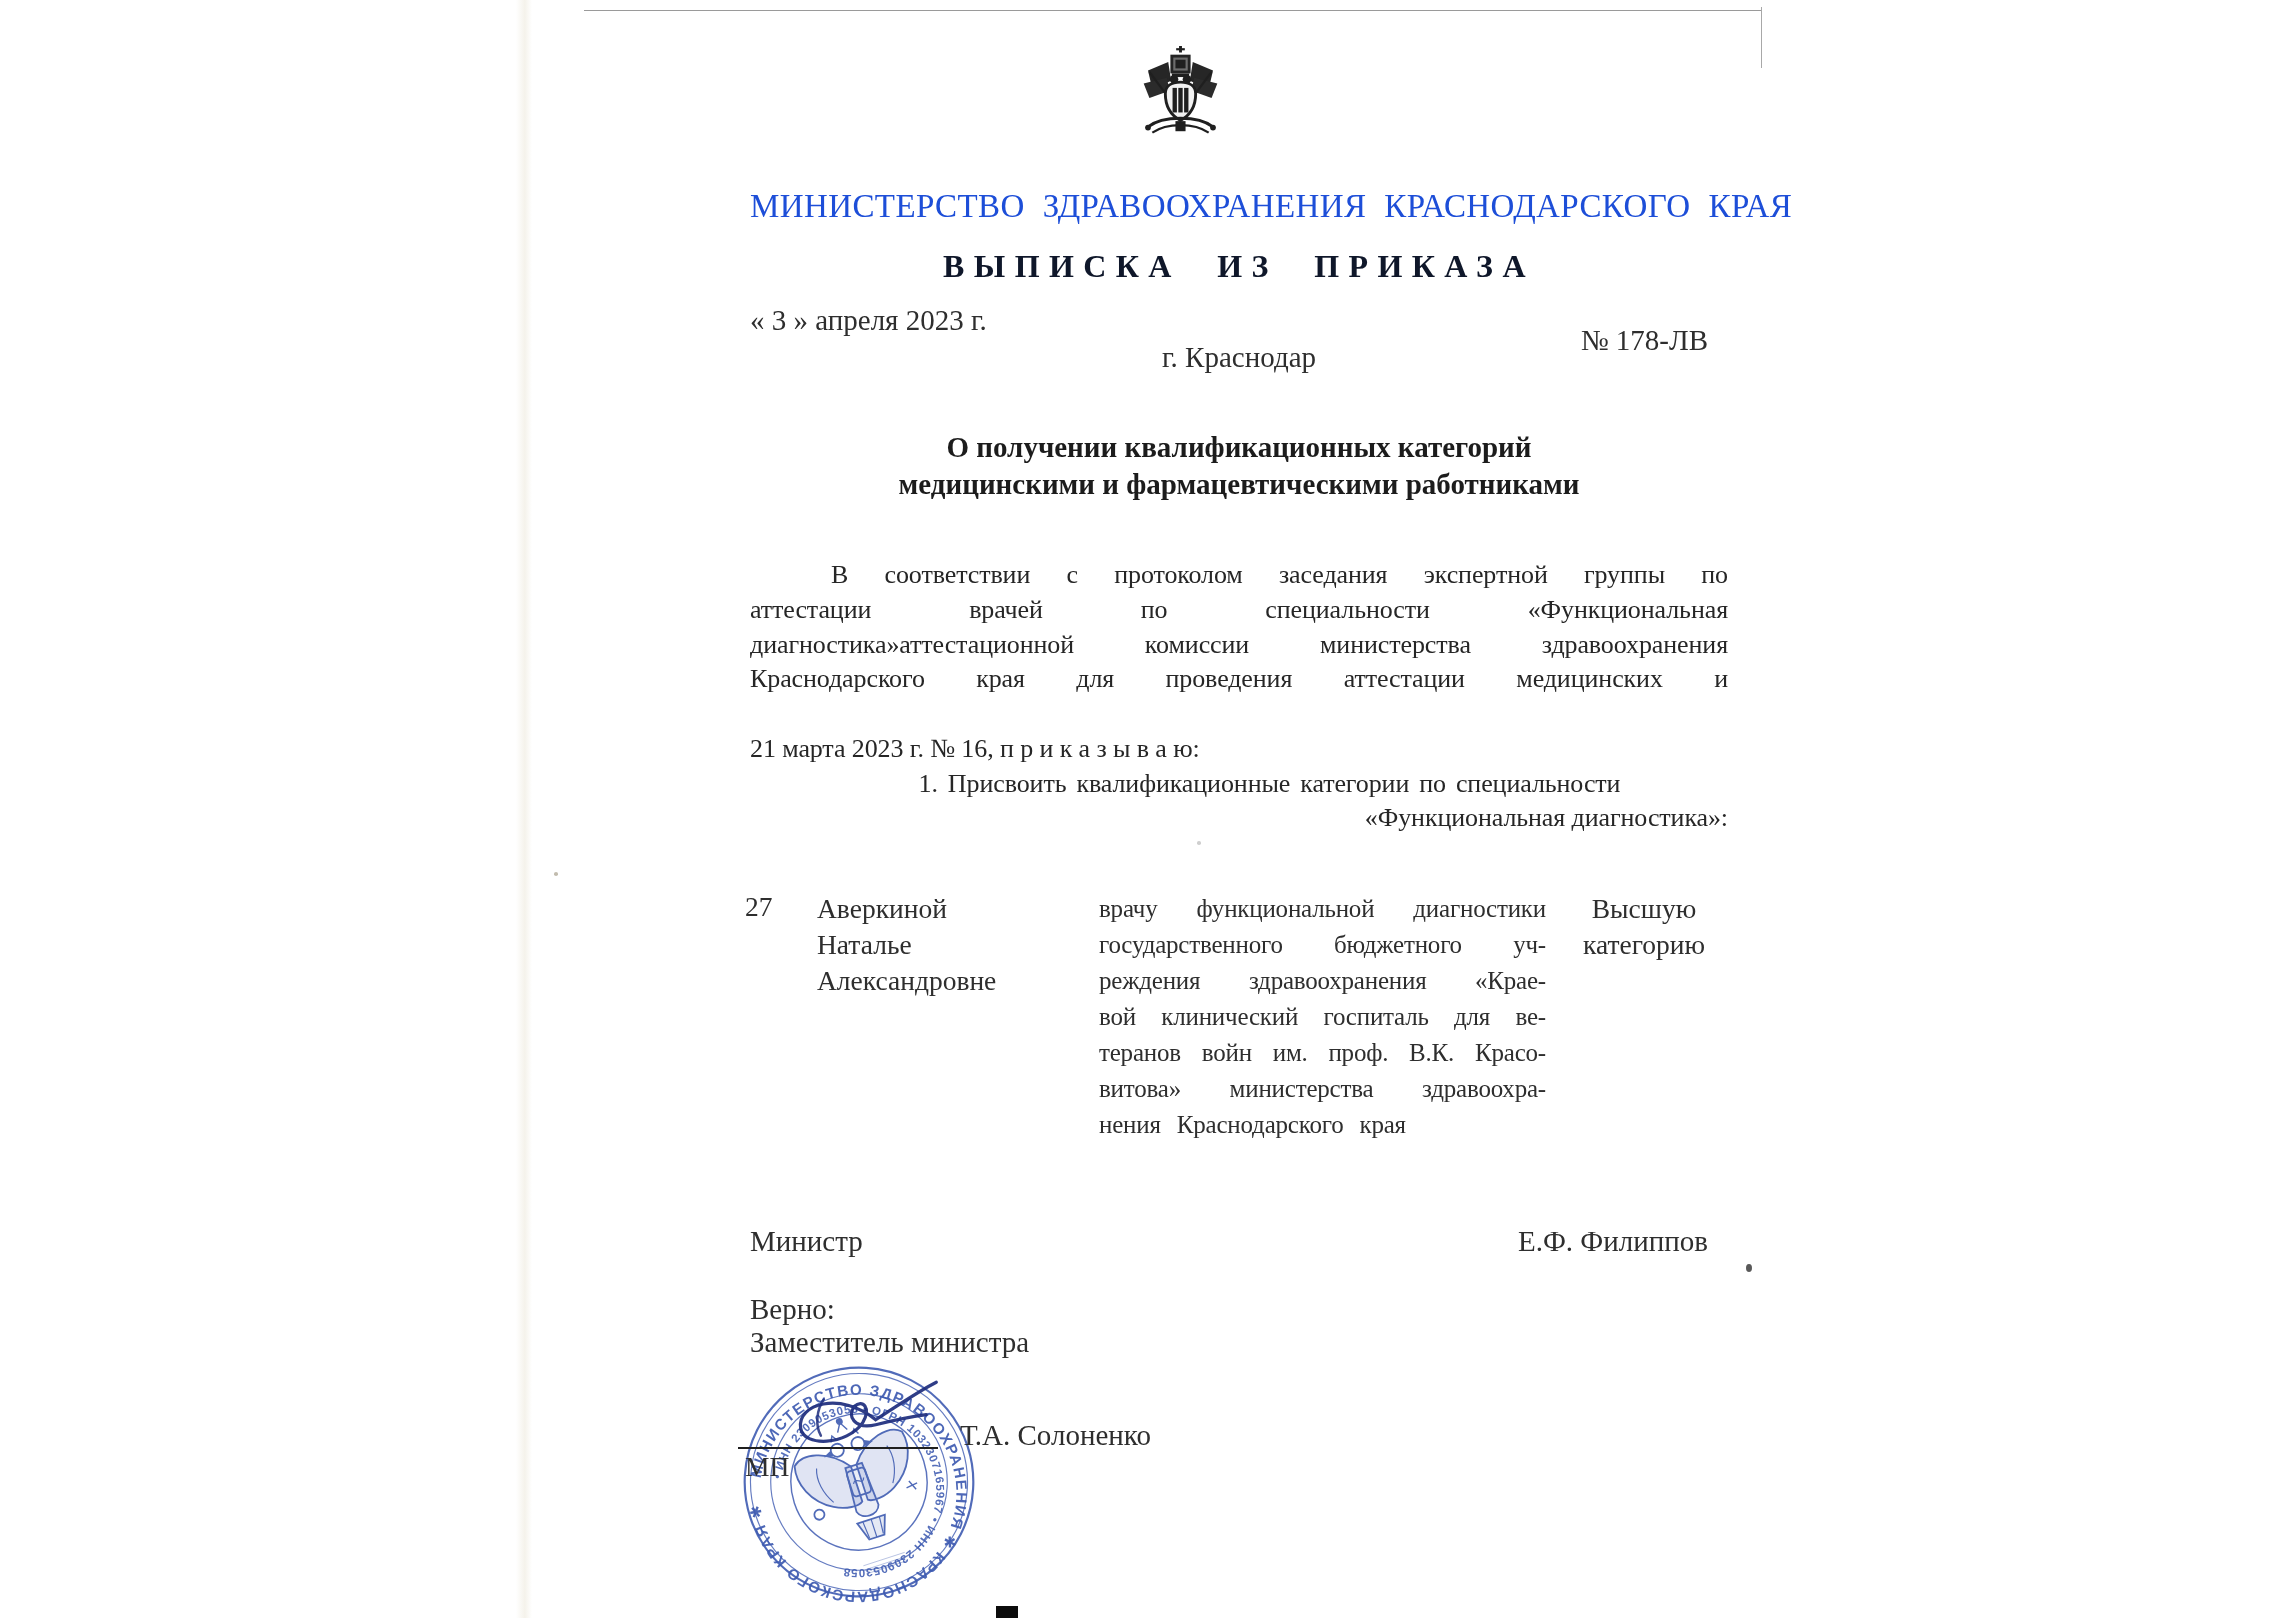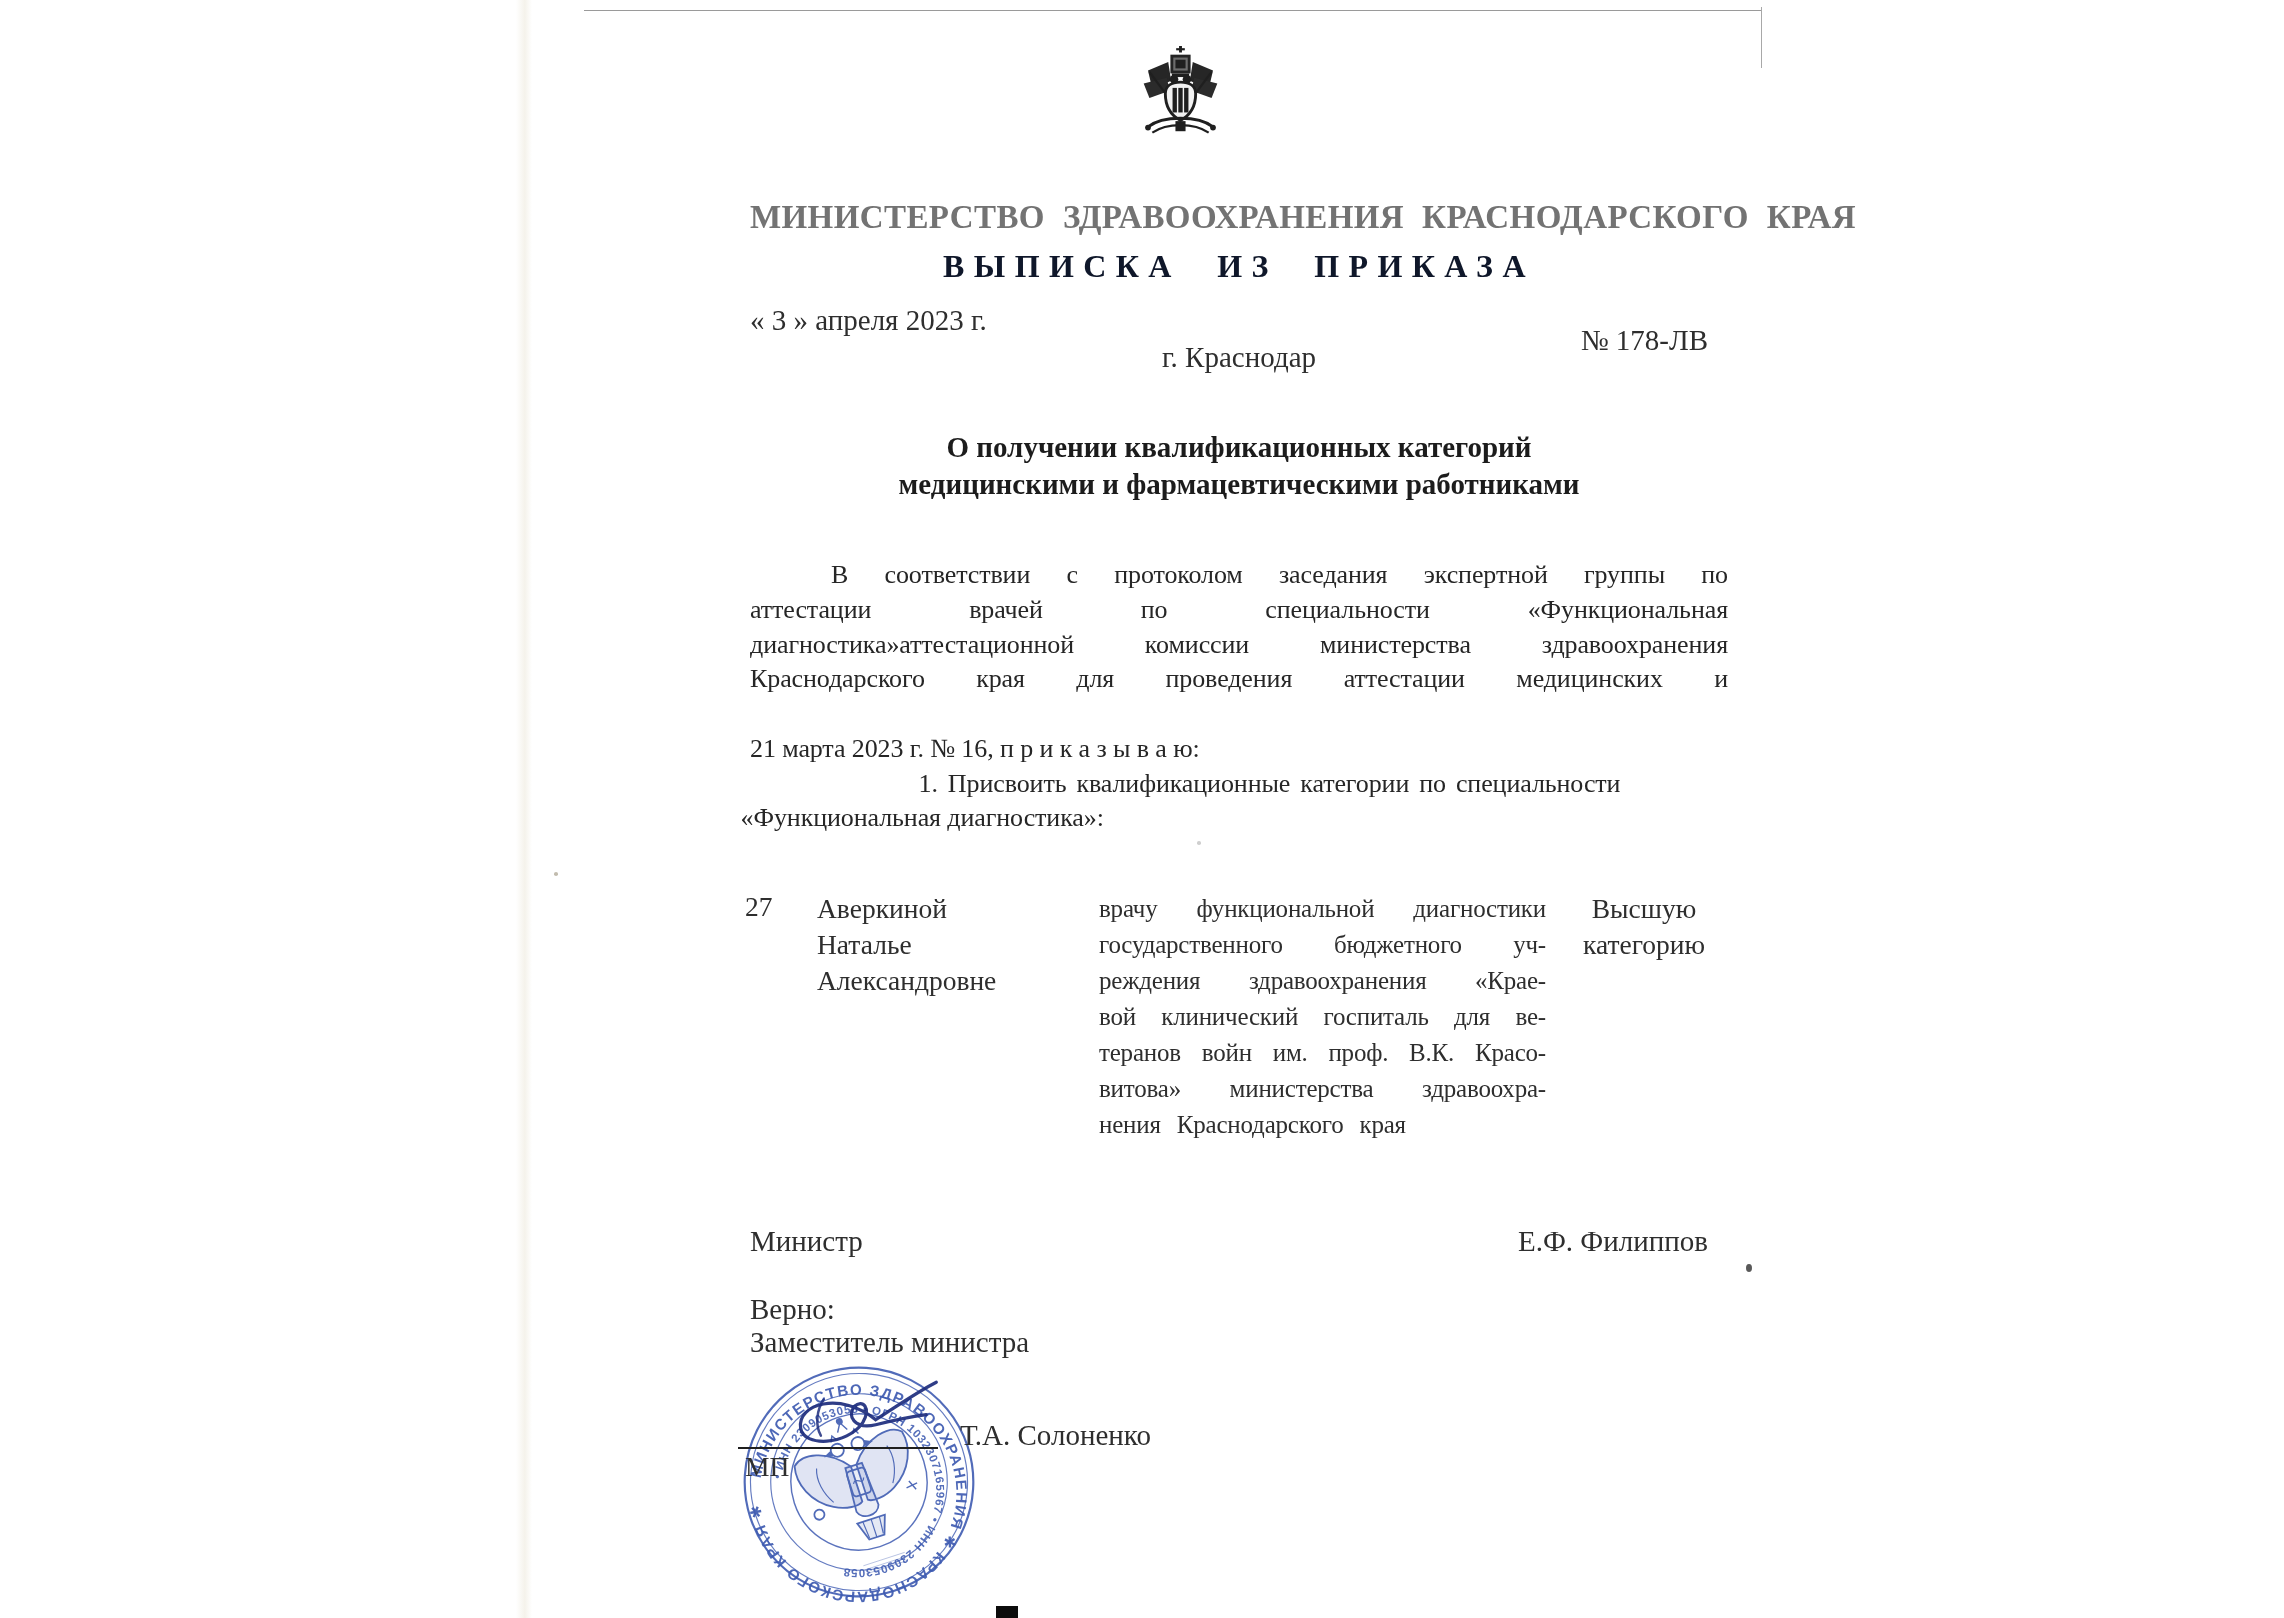--- a/index.html
+++ b/index.html
@@ -20,23 +20,22 @@
   .speck-b{position:absolute;left:996px;top:1606px;width:22px;height:12.3px;background:#0c0c0c;}
   .speck-c{position:absolute;left:554px;top:872px;width:4.3px;height:3.6px;background:#c2bcae;border-radius:50%;}
   .speck-d{position:absolute;left:1197px;top:841px;width:3.6px;height:3.6px;background:#cfcfcf;border-radius:50%;}
 
   .abs{position:absolute;}
   .content-center{left:750px;width:978px;text-align:center;}
 
   .emblem{position:absolute;left:1142px;top:46px;width:77px;height:91px;}
 
   .ministry{
-    top:188px;font-weight:bold;font-size:33px;letter-spacing:0.4px;word-spacing:9.4px;color:#737373;
+    top:188px;font-weight:normal;font-size:33px;letter-spacing:0.4px;word-spacing:9.4px;color:#1d4ed8;
     white-space:nowrap;
-    margin-top:11px;
   }
   .doctype{
     top:248px;font-weight:bold;font-size:32px;letter-spacing:9.4px;word-spacing:19px;color:#0f172a;
     white-space:nowrap;
   }
   .date-line{left:750px;top:304px;font-size:29px;}
   .num-line{left:1475px;top:304px;width:233px;text-align:right;font-size:29px;margin-top:20px;}
   .city-line{top:341px;font-size:29px;}
 
   .doc-title{top:429px;font-weight:bold;font-size:29px;line-height:37px;color:#1c1c1c;}
@@ -124,21 +123,21 @@
     <div>медицинскими и фармацевтическими работниками</div>
   </div>
 
   <div class="abs para" style="top:557px;height:290px;">
     <div class="pline j ind1" style="top:0;">В соответствии с протоколом заседания экспертной группы по</div>
     <div class="pline j" style="top:35px;">аттестации врачей по специальности «Функциональная</div>
     <div class="pline j" style="top:70px;">диагностика»аттестационной комиссии министерства здравоохранения</div>
     <div class="pline j" style="top:104px;">Краснодарского края для проведения аттестации медицинских и</div>
     <div class="pline" style="top:174px;">21 марта  2023 г.  №  16,  п р и к а з ы в а ю:</div>
     <div class="pline ind2" style="top:209px;text-align:center;">1. Присвоить  квалификационные  категории  по специальности</div>
-    <div class="pline outdent" style="top:243px;">«Функциональная диагностика»:</div>
+    <div class="pline outdent" style="top:243px;text-align:right;">«Функциональная диагностика»:</div>
   </div>
 
   <div class="abs tbl-num">27</div>
 
   <div class="abs tbl-name">
     <div>Аверкиной</div>
     <div>Наталье</div>
     <div>Александровне</div>
   </div>
 

